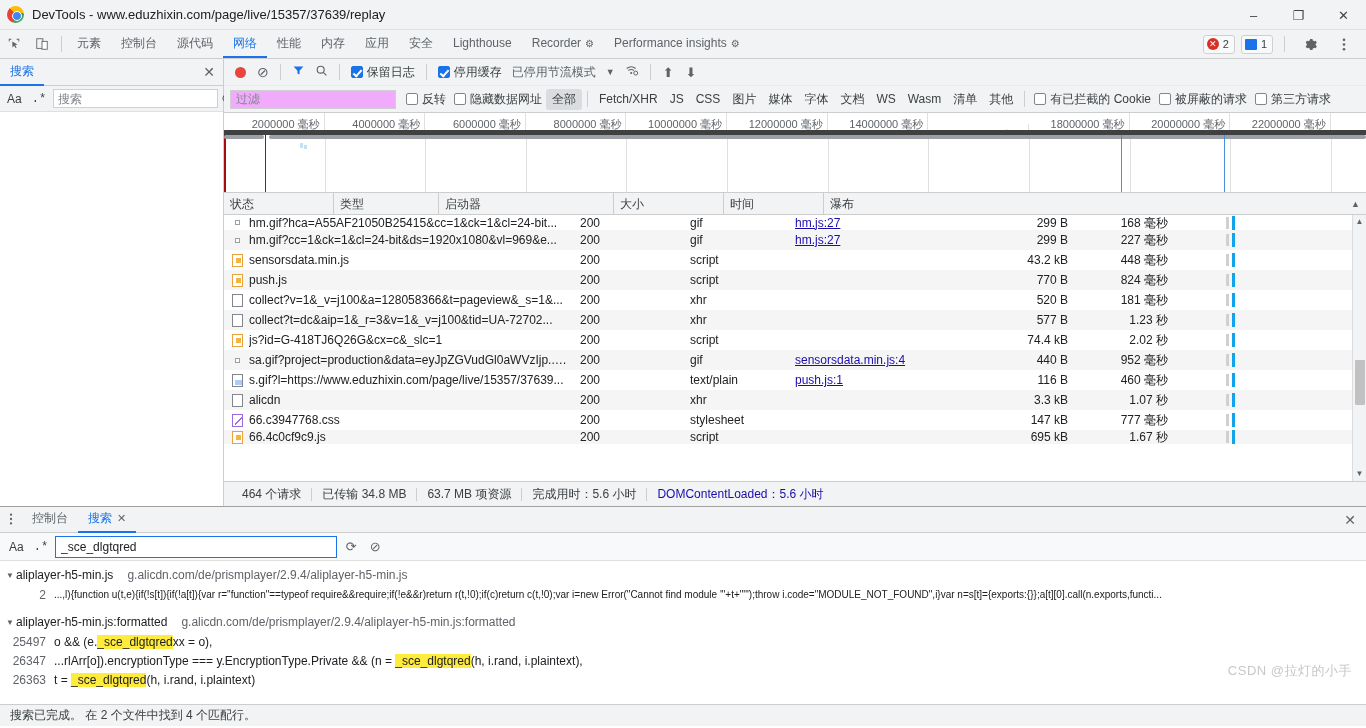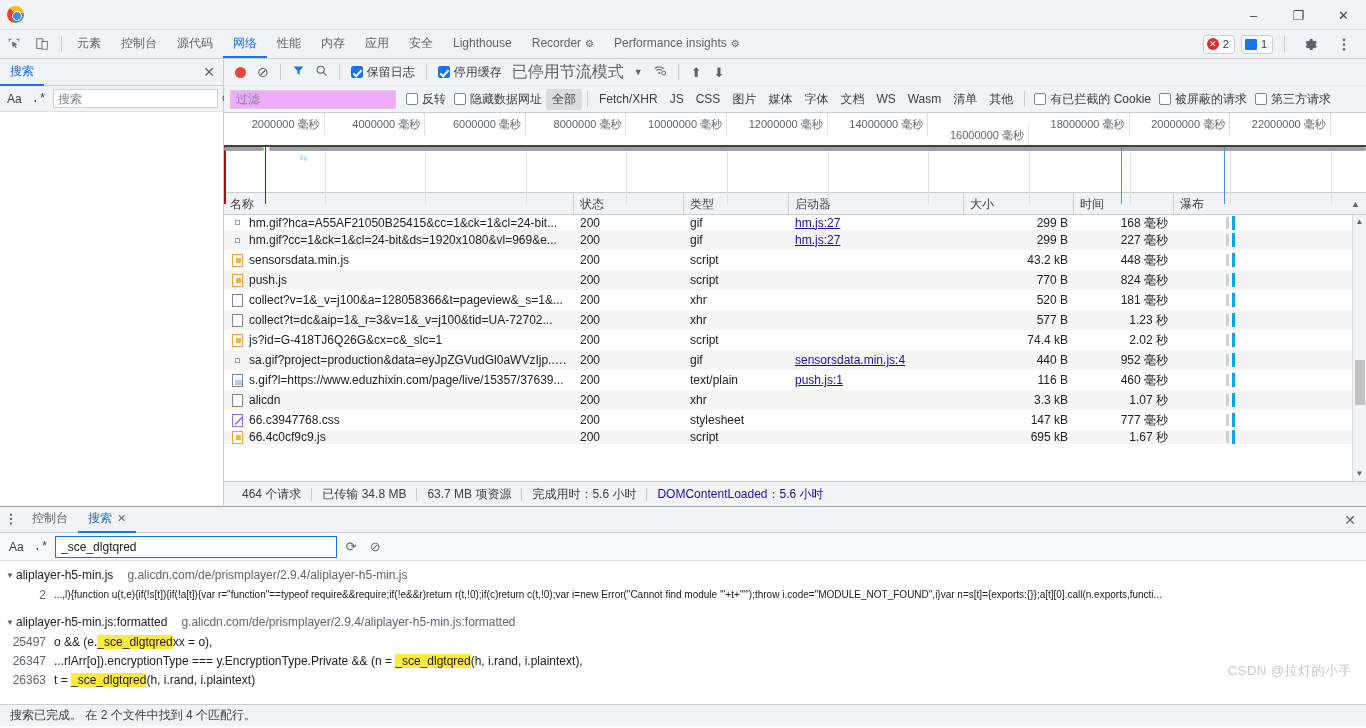--- a/index.html
+++ b/index.html
@@ -119,40 +119,40 @@
     width: 12px; height: 12px; border: 1px solid #80868b; border-radius: 2px;
     display: inline-block; background: #fff; flex: none; position: relative;
   }
   .chk.on { background: #1a73e8; border-color: #1a73e8; }
   .chk.on::after {
     content: ""; position: absolute; left: 3.5px; top: 0.5px;
     width: 3px; height: 7px; border: solid #fff; border-width: 0 2px 2px 0;
     transform: rotate(42deg);
   }
   .cb-label { display: flex; align-items: center; gap: 4px; font-size: 12px; color: #3c4043; padding: 0 4px; white-space: nowrap; }
-  .tb-text-dim { font-size: 16px; color: #5f6368; padding: 0 4px; white-space: nowrap; }
+  .tb-text-dim { font-size: 12px; color: #5f6368; padding: 0 4px; white-space: nowrap; }
   .caret { font-size: 9px; color: #5f6368; padding: 0 4px; }
   .wifi-ic { color: #5f6368; font-size: 13px; margin: 0 4px; }
   .arrow-ic { color: #5f6368; font-size: 13px; margin: 0 5px; }
 
   #net-filterbar {
     height: 27px; background: #f1f3f4; border-bottom: 1px solid #cdcdcd;
     display: flex; align-items: center; gap: 0; padding: 0 6px;
   }
   #filter-input {
     width: 166px; height: 19px; border: 1px solid #d0d0d0; background: #f0abfc;
     font-size: 12px; padding: 0 5px; outline: none; color: #202124; margin-right: 6px;
   }
   #filter-input::placeholder { color: #80868b; }
   .ftype { font-size: 12px; color: #3c4043; padding: 2px 6px; border-radius: 3px; white-space: nowrap; }
   .ftype.sel { background: #dadce0; }
 
   
   #overview { height: 80px; border-bottom: 1px solid #cdcdcd; position: relative; background: #fff; }
-  #ov-ruler { height: 34px; position: relative; border-bottom: 2px solid #404040; overflow: hidden; }
+  #ov-ruler { height: 22px; position: relative; border-bottom: 5px solid #404040; overflow: hidden; }
   .ov-tick {
     position: absolute; top: 0; height: 22px; border-right: 1px solid #e0e0e0;
     font-size: 11px; color: #5f6368; text-align: right; padding-right: 4px;
     line-height: 22px; white-space: nowrap;
   }
   #ov-graph { height: 57px; position: relative; overflow: hidden; }
   .ov-grid { position: absolute; top: 0; bottom: 0; width: 1px; background: #e0e0e0; }
   #ov-red { position: absolute; left: 0; top: 0; bottom: 0; width: 2px; background: #a50e0e; }
   #ov-blue1 { position: absolute; top: 0; bottom: 0; width: 1px; background: #1a3a8f; }
   .ov-bar { position: absolute; background: #bfe3f7; }
@@ -249,20 +249,21 @@
     position: absolute; right: 14px; bottom: 24px;
     font-size: 13px; color: #c8c8c8; letter-spacing: 0.5px;
   }
   #wm-wrap { position: relative; }
 </style>
 </head>
 <body>
 
 <div id="titlebar">
   <div id="chrome-logo"></div>
+  <div id="title-text">DevTools - www.eduzhixin.com/page/live/15357/37639/replay</div>
   <div class="win-btns">
     <div class="win-btn">–</div>
     <div class="win-btn">❐</div>
     <div class="win-btn close">✕</div>
   </div>
 </div>
 
 <div id="maintabs">
   <div class="tb-icon">
     <svg width="14" height="14" viewBox="0 0 16 16">
@@ -470,21 +471,20 @@
           <div id="ov-blue1" style="left: 41px;"></div>
           <div class="ov-bar" style="left: 76px; top: 8px; width: 3px; height: 5px;"></div>
           <div class="ov-bar" style="left: 80px; top: 10px; width: 3px; height: 4px;"></div>
           <div id="ov-sel-l" style="left: 897px;"></div>
           <div id="ov-sel-r" style="left: 1000px;"></div>
         </div>
     </div>
 
     <div id="net-table">
       <div id="th-row">
-          <div class="th" style="width: 350px;"><span>名称</span></div>
           <div class="th" style="width: 110px;"><span>状态</span></div>
           <div class="th" style="width: 105px;"><span>类型</span></div>
           <div class="th" style="width: 175px;"><span>启动器</span></div>
           <div class="th" style="width: 110px;"><span>大小</span></div>
           <div class="th" style="width: 100px;"><span>时间</span></div>
           <div class="th last">
             <span>瀑布</span>
             <span class="th-sort">▲</span>
           </div>
         </div>

